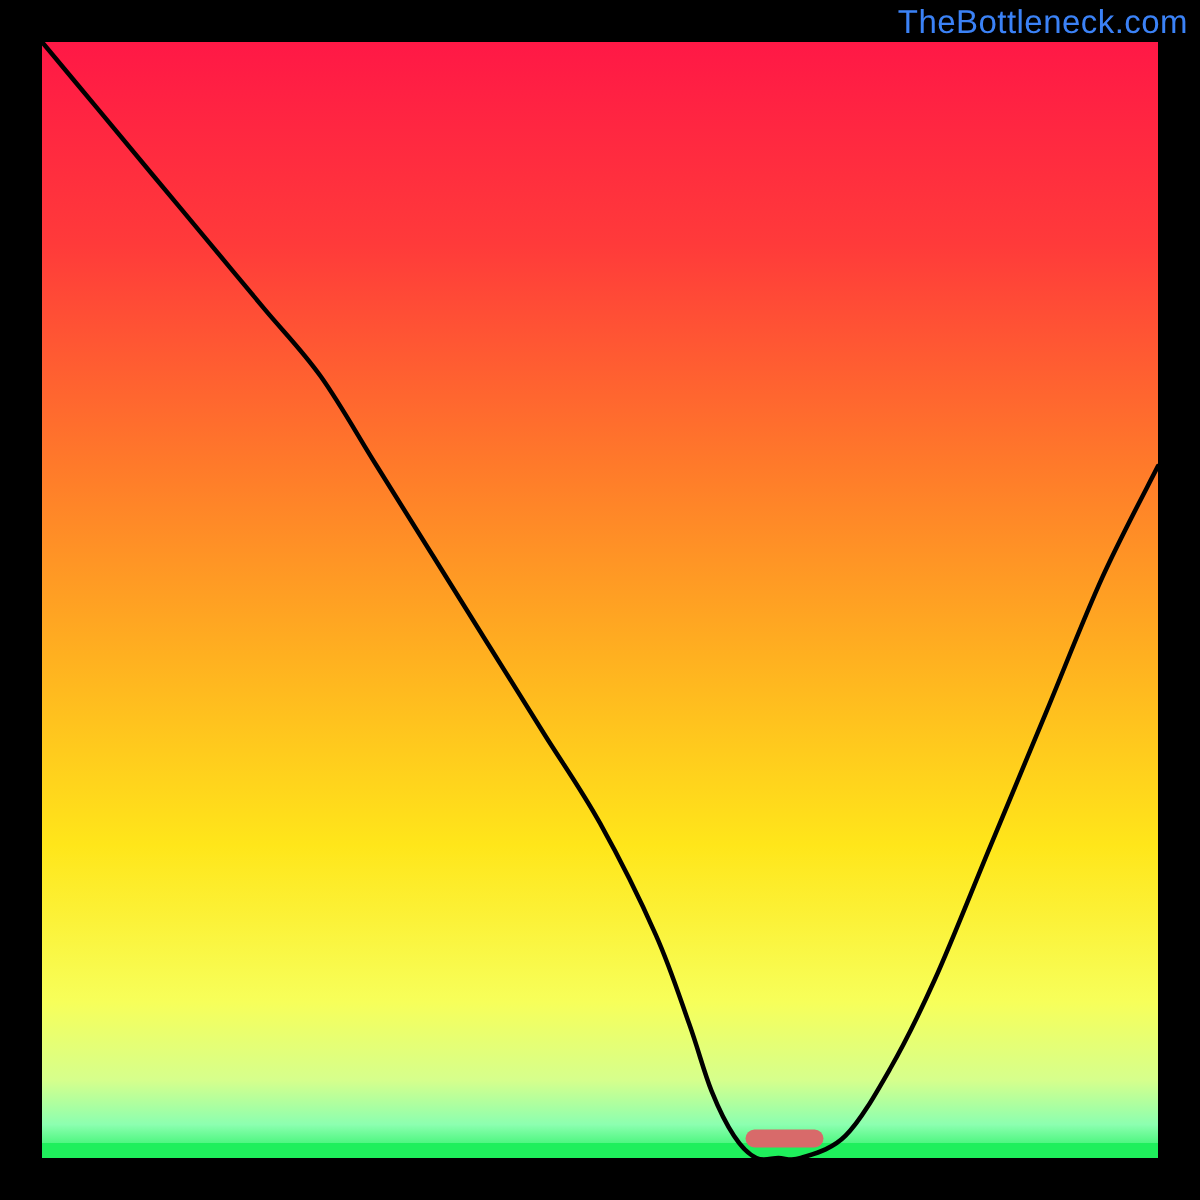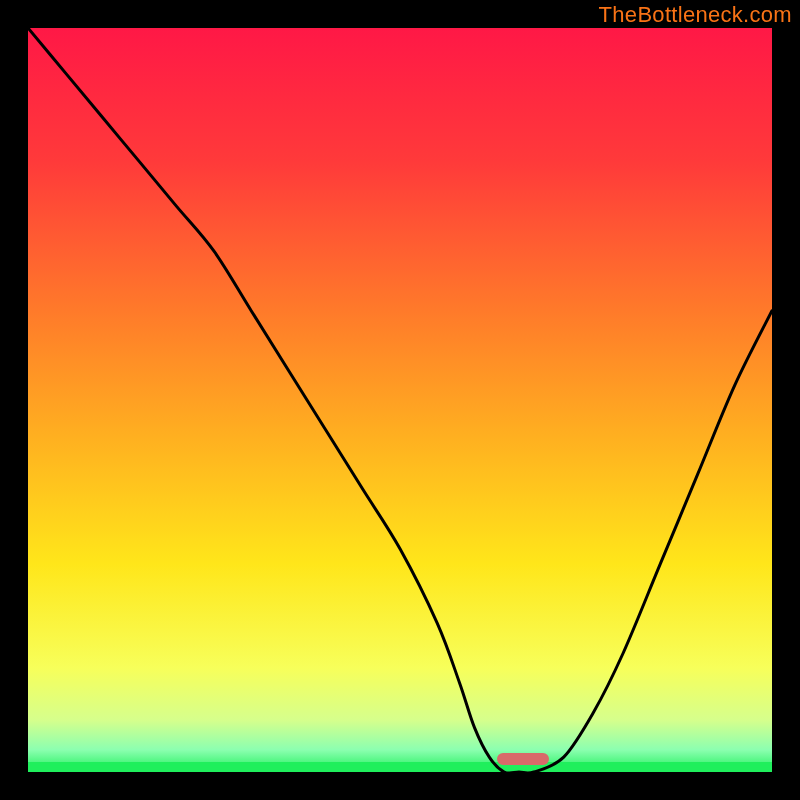--- a/index.html
+++ b/index.html
@@ -14,21 +14,21 @@
   .frame {
     position: relative;
     width: 800px;
     height: 800px;
     background: #000;
   }
   .watermark {
     position: absolute;
     top: 2px;
     right: 8px;
-    color: #f97316;
+    color: #3b82f6;
     font-size: 22px;
     font-weight: 500;
     letter-spacing: 0.3px;
     z-index: 5;
   }
   .plot-area {
     position: absolute;
     left: 28px;
     top: 28px;
     width: 744px;

